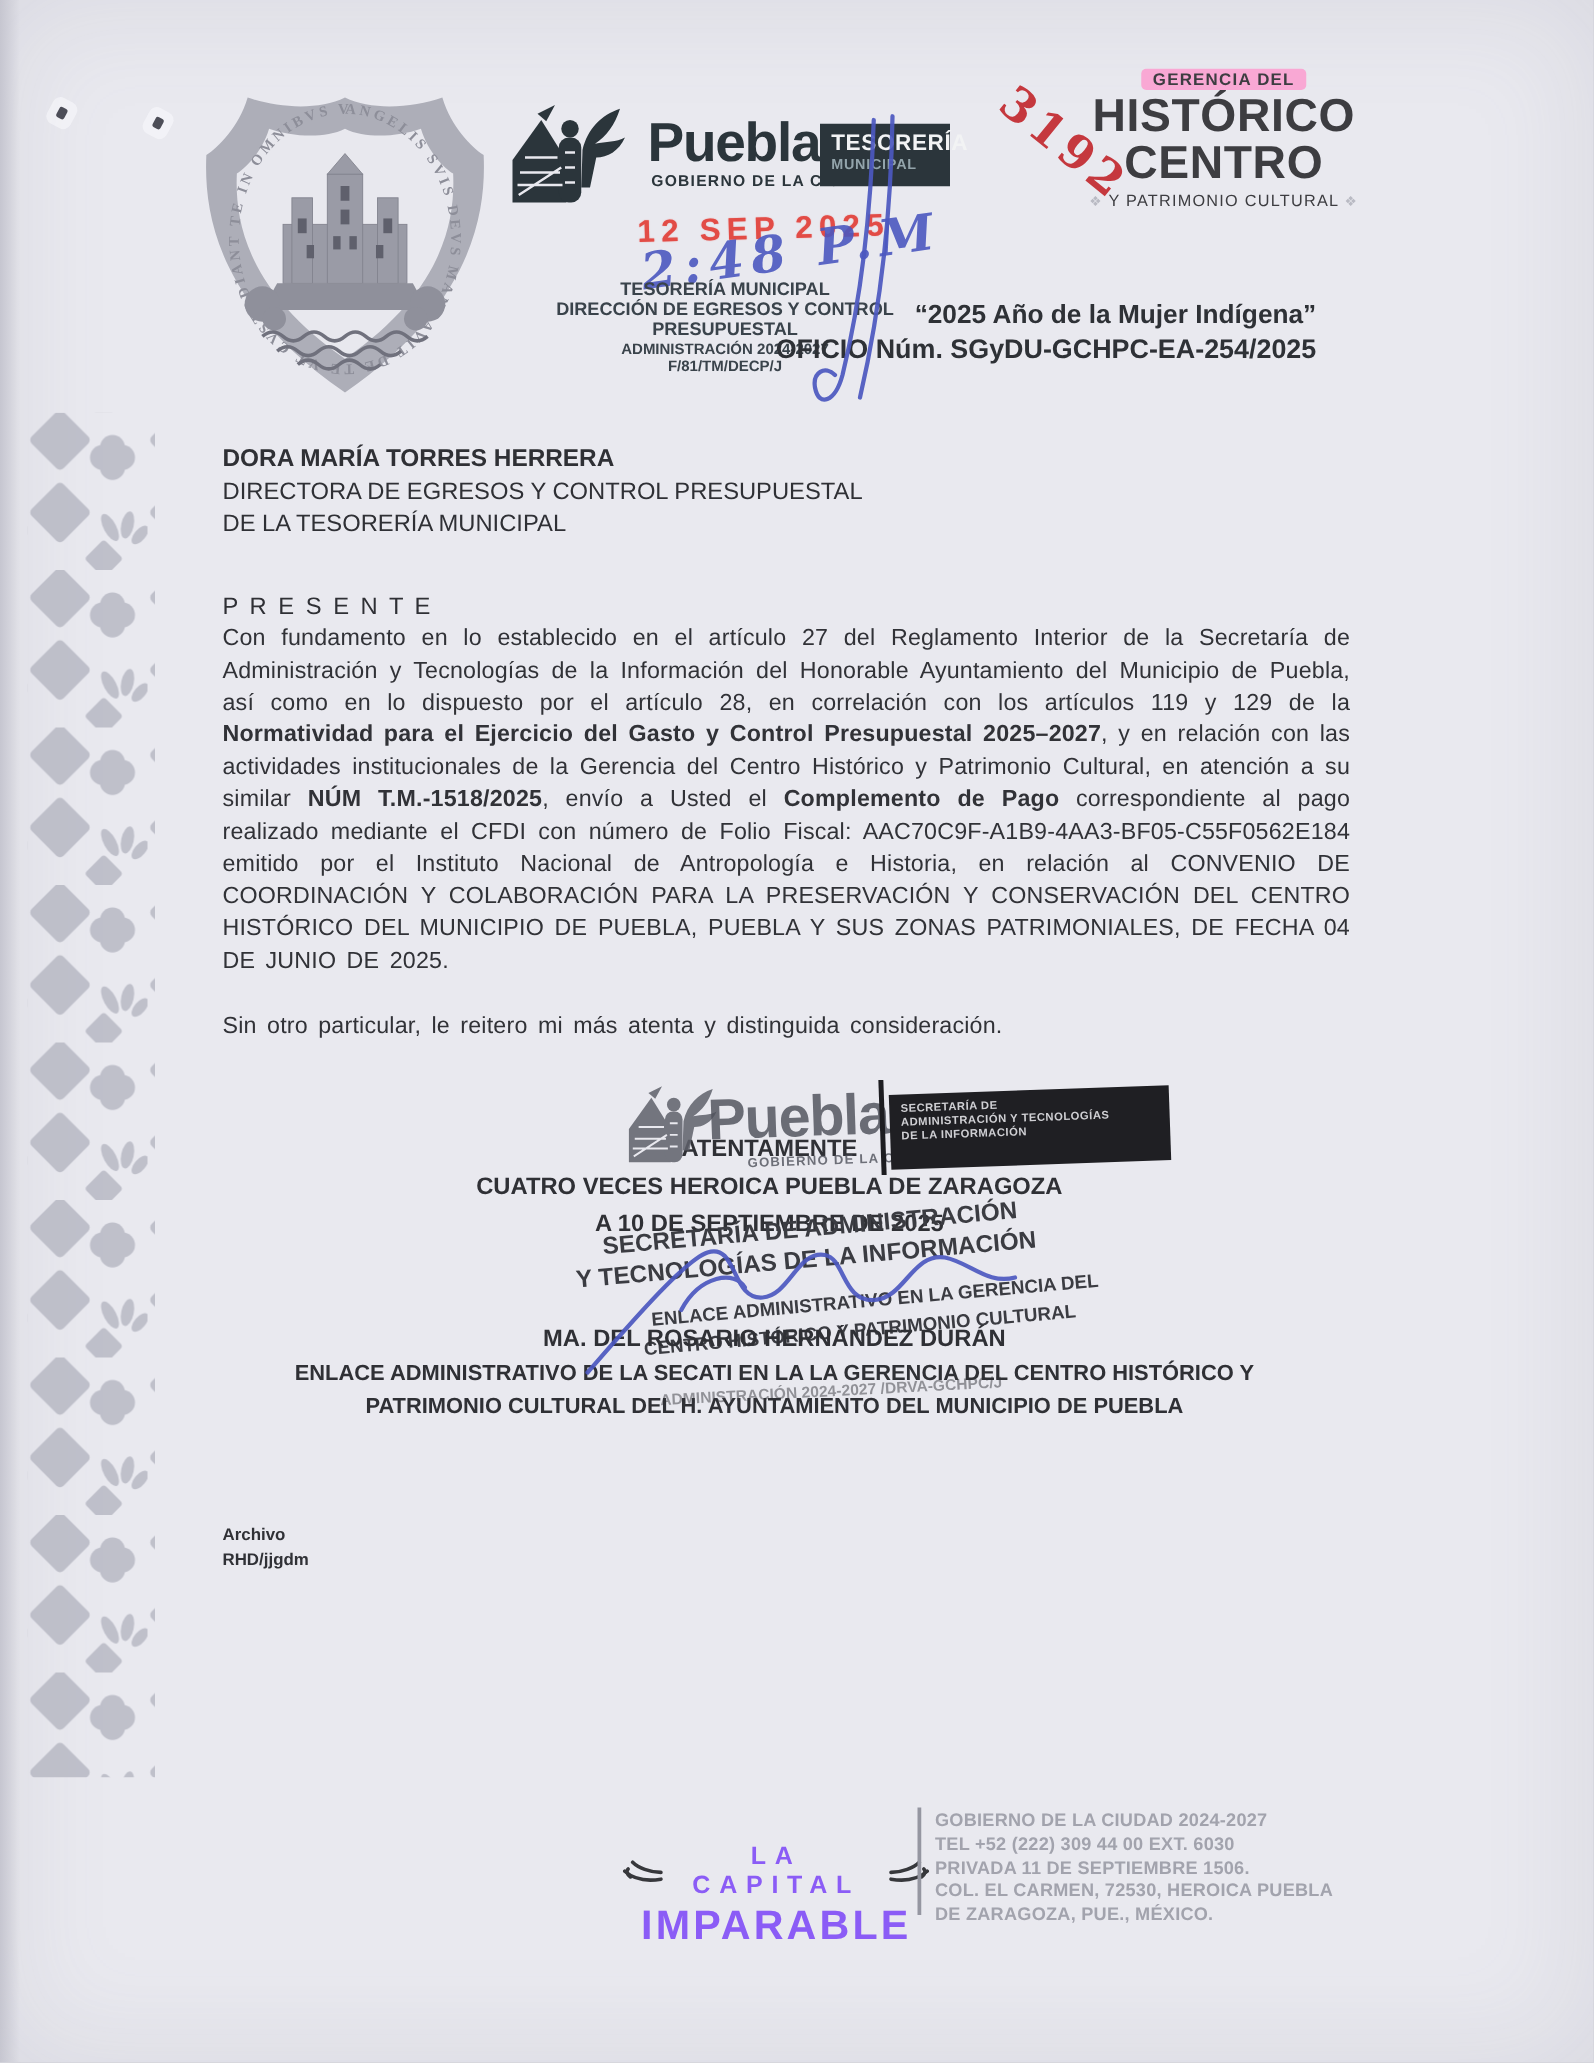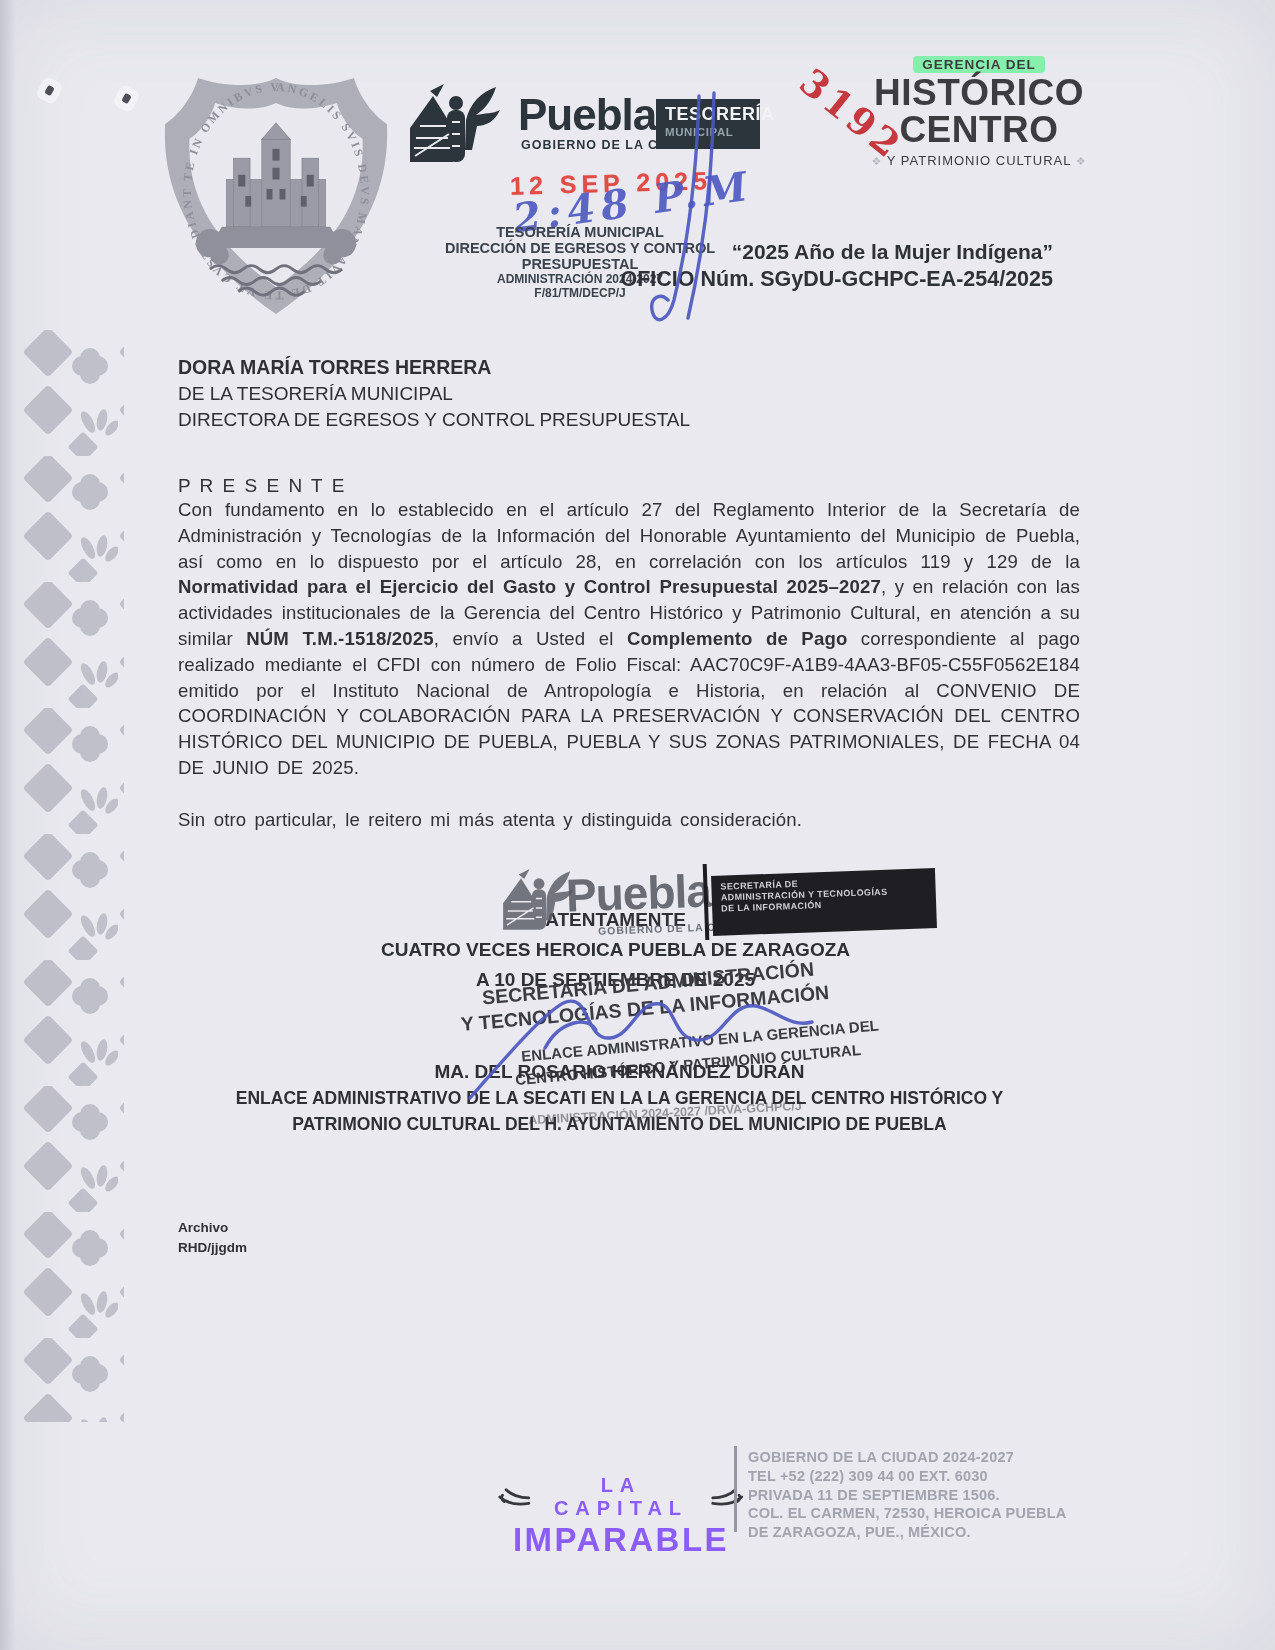--- a/index.html
+++ b/index.html
@@ -32,21 +32,21 @@
   .deptblock{left:438px;top:224px;width:284px;text-align:center;color:#3a434b;}
   .deptblock .d{font-weight:800;font-size:14.5px;line-height:16px;}
   .deptblock .ds{font-weight:800;font-size:12px;line-height:14px;}
   .folio-red{left:792px;top:92px;color:#c32a2f;font-family:"DejaVu Serif",serif;
     font-weight:bold;font-size:37px;letter-spacing:4px;transform:rotate(39deg);opacity:.92;}
   .oficio-block{right:222px;top:238px;text-align:right;color:#2e3136;}
   .oficio-block .sl{font-weight:700;font-size:21px;line-height:27px;}
   .oficio-block .of{font-weight:800;font-size:21.5px;line-height:28px;}
   
   .gchpc{left:845px;top:55px;width:268px;text-align:center;color:#3d3d41;}
-  .gchpc .pill{display:inline-block;background:#86efac;color:#3d3d41;border-radius:4px;
+  .gchpc .pill{display:inline-block;background:#f9a8d4;color:#3d3d41;border-radius:4px;
     padding:1px 9px;font-weight:800;font-size:13.5px;letter-spacing:1px;}
   .gchpc .big{font-weight:800;font-size:37px;line-height:35px;letter-spacing:.5px;margin-top:2px;}
   .gchpc .sub{font-weight:400;font-size:13px;letter-spacing:1px;margin-top:6px;}
   .gchpc .fl{color:#b9bac3;font-size:11px;}
   
   .recipient{left:178px;top:354px;color:#2f3035;}
   .recipient .nm{font-weight:800;font-size:19.5px;line-height:27px;}
   .recipient .ln{font-weight:400;font-size:19px;line-height:26px;}
   .salutation{font-weight:400;font-size:19px;margin-top:42px;letter-spacing:2px;}
   .bodytext{left:178px;top:497px;width:902px;font-size:18.6px;line-height:25.8px;
@@ -212,22 +212,22 @@
     <div class="ds">F/81/TM/DECP/J</div>
   </div>
 
   <div class="abs oficio-block">
     <div class="sl nowrap">“2025 Año de la Mujer Indígena”</div>
     <div class="of nowrap">OFICIO Núm. SGyDU-GCHPC-EA-254/2025</div>
   </div>
 
   <div class="abs recipient">
     <div class="nm">DORA MARÍA TORRES HERRERA</div>
+    <div class="ln">DIRECTORA DE EGRESOS Y CONTROL PRESUPUESTAL</div>
     <div class="ln">DE LA TESORERÍA MUNICIPAL</div>
-    <div class="ln">DIRECTORA DE EGRESOS Y CONTROL PRESUPUESTAL</div>
     <div class="salutation">P R E S E N T E</div>
   </div>
 
   <div class="abs bodytext">
     <div class="p1"><span>Con fundamento en lo establecido en el artículo 27 del Reglamento Interior de la Secretaría de Administración y Tecnologías de la Información del Honorable Ayuntamiento del Municipio de Puebla, así como en lo dispuesto por el artículo 28, en correlación con los artículos 119 y 129 de la </span><span class="b">Normatividad para el Ejercicio del Gasto y Control Presupuestal 2025–2027</span><span>, y en relación con las actividades institucionales de la Gerencia del Centro Histórico y Patrimonio Cultural, en atención a su similar </span><span class="b">NÚM T.M.-1518/2025</span><span>, envío a Usted el </span><span class="b">Complemento de Pago</span><span> correspondiente al pago realizado mediante el CFDI con número de Folio Fiscal: AAC70C9F-A1B9-4AA3-BF05-C55F0562E184 emitido por el Instituto Nacional de Antropología e Historia, en relación al CONVENIO DE COORDINACIÓN Y COLABORACIÓN PARA LA PRESERVACIÓN Y CONSERVACIÓN DEL CENTRO HISTÓRICO DEL MUNICIPIO DE PUEBLA, PUEBLA Y SUS ZONAS PATRIMONIALES, DE FECHA 04 DE JUNIO DE 2025.</span></div>
     <div class="p2">Sin otro particular, le reitero mi más atenta y distinguida consideración.</div>
   </div>
 
   <div class="abs closing">
     <div>ATENTAMENTE</div>

